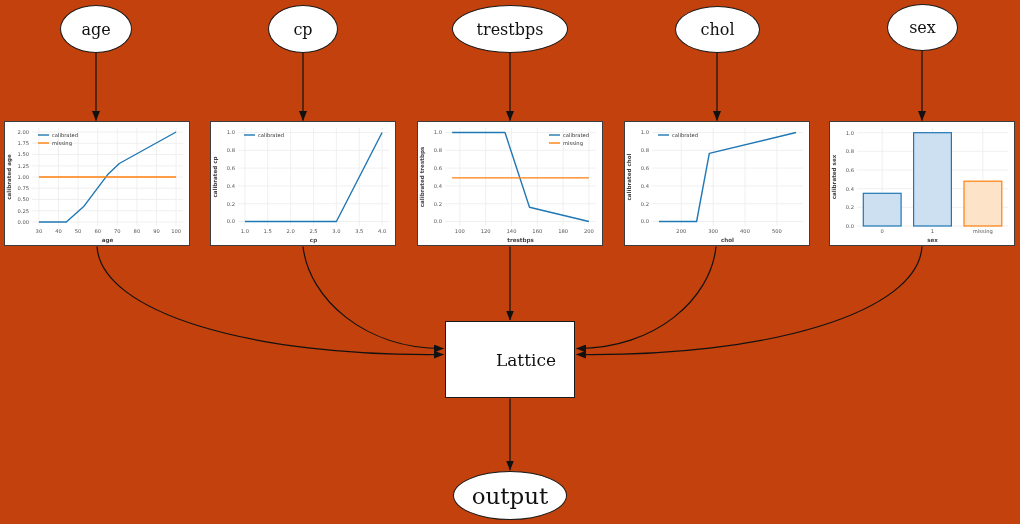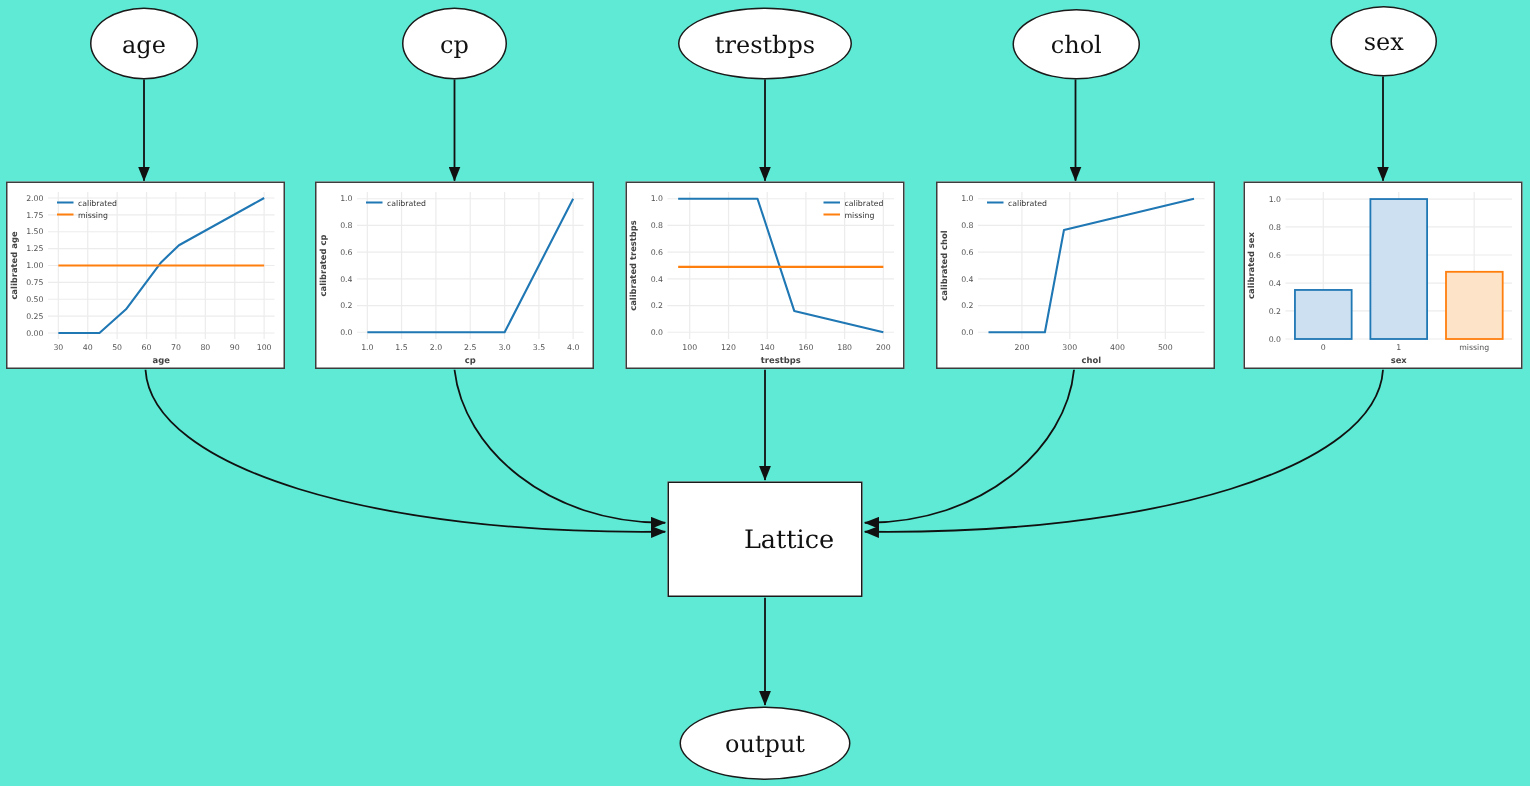--- a/index.html
+++ b/index.html
@@ -1,16 +1,16 @@
 <!DOCTYPE html>
 <html><head>
 <meta charset="utf-8">
 <style>
   html,body{margin:0;padding:0;background:#fff;}
-  .canvas{position:relative;width:1020px;height:524px;background:#5eead4;overflow:hidden;
+  .canvas{position:relative;width:1020px;height:524px;background:#c2410c;overflow:hidden;
           font-family:"DejaVu Serif",serif;}
   .node{position:absolute;display:flex;align-items:center;justify-content:center;
         background:#fff;border:1px solid #1a1a1a;box-sizing:border-box;
         font-size:16px;color:#111;}
   .ellipse{border-radius:50%;}
   .rectnode{border-width:1.3px;font-size:17px;padding-left:32px;}
   .chartbox{position:absolute;width:186px;height:125px;background:#fff;
             border:1px solid #3d3d3d;box-sizing:border-box;}
   .chartbox svg{display:block;}
   svg text{font-family:"DejaVu Sans",sans-serif;}
@@ -234,17 +234,17 @@
         <text x="152.8" y="111" text-anchor="middle" font-size="5.2" fill="#555555">missing</text>
         <text x="102.5" y="120" text-anchor="middle" font-size="5.6" font-weight="600" fill="#444444">sex</text>
         <text x="6" y="55" text-anchor="middle" font-size="5.6" font-weight="600" fill="#444444" transform="rotate(-90 6 55)">calibrated sex</text>
       </svg>
   </div>
 
   <div class="node rectnode" style="left:445px;top:321px;width:130px;height:77px">
     <span>Lattice</span>
   </div>
 
-  <div class="node ellipse" style="left:453px;top:471px;width:114px;height:49px;font-size:16px">
+  <div class="node ellipse" style="left:453px;top:471px;width:114px;height:49px;font-size:23px">
     <span>output</span>
   </div>
 
 </div>
 
 </body></html>

